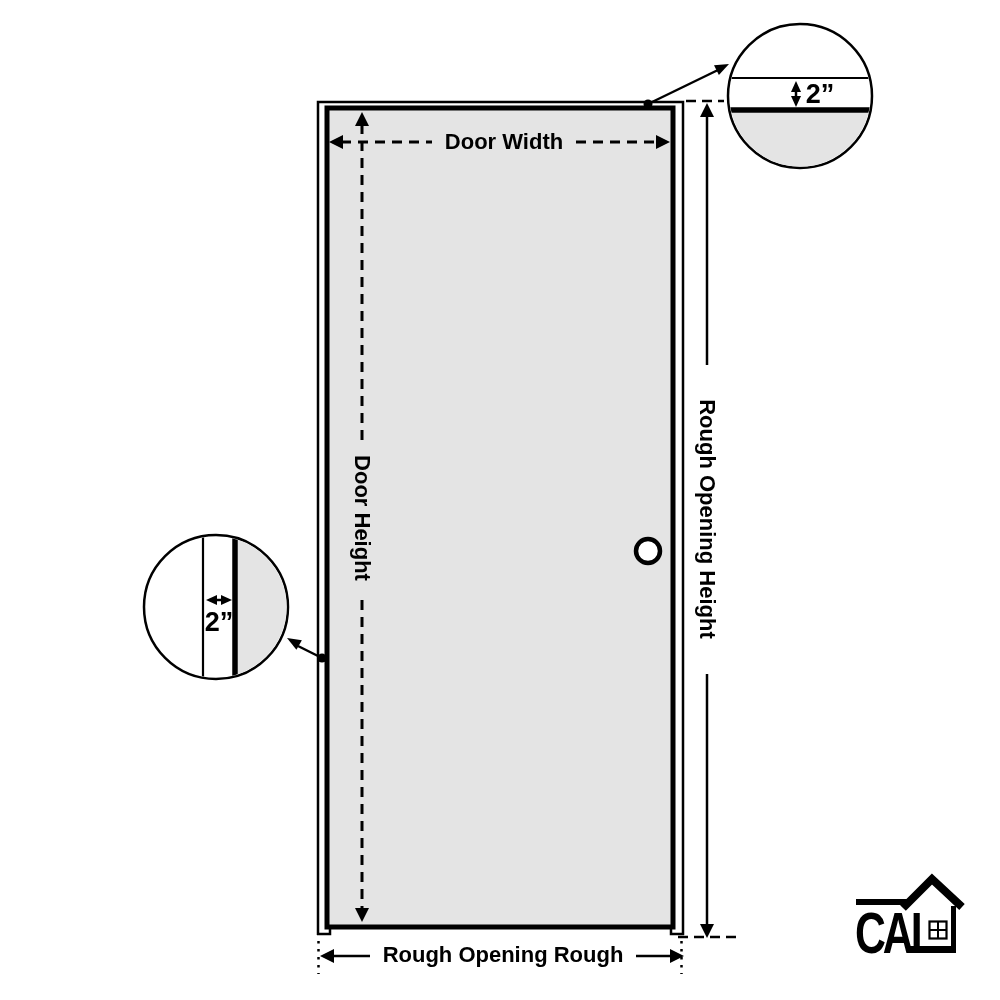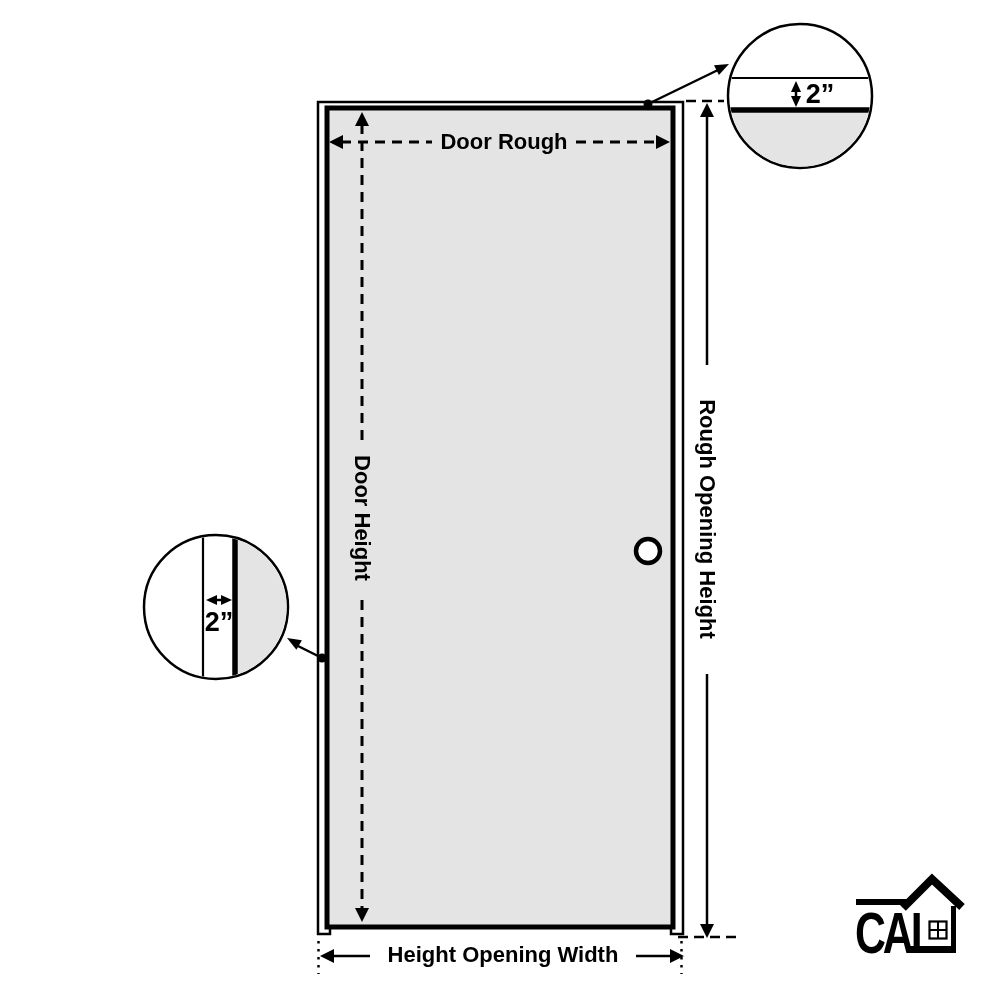--- a/index.html
+++ b/index.html
@@ -138,27 +138,27 @@
       <rect x="856" y="899" width="55" height="6" fill="#000"></rect>
       <polyline points="903,908 932,879 962,907" fill="none" stroke="#000" stroke-width="8"></polyline>
       <rect x="951" y="906" width="5" height="47" fill="#000"></rect>
       <rect x="910" y="946" width="41" height="7" fill="#000"></rect>
       <rect x="929.5" y="921.5" width="17" height="17" fill="#fff" stroke="#000" stroke-width="2.2"></rect>
       <line x1="938" y1="922" x2="938" y2="938" stroke="#000" stroke-width="2"></line>
       <line x1="930" y1="930" x2="946" y2="930" stroke="#000" stroke-width="2"></line>
     </g>
   </svg>
 
-  <div class="dim-label" style="left:504px;top:142px;">Door Rough</div>
+  <div class="dim-label" style="left:504px;top:142px;">Door Width</div>
 
   <div class="dim-label vertical" style="left:362px;top:518px;">Door Height</div>
 
   <div class="dim-label vertical" style="left:707px;top:519px;">Rough Opening Height</div>
 
-  <div class="dim-label" style="left:503px;top:955px;">Height Opening Width</div>
+  <div class="dim-label" style="left:503px;top:955px;">Rough Opening Rough</div>
 
   <div class="callout-value" style="left:820px;top:94px;">2”</div>
 
   <div class="callout-value" style="left:219px;top:622px;">2”</div>
 
   <div class="logo-text">CAL</div>
 
 </div>
 
 </body></html>

